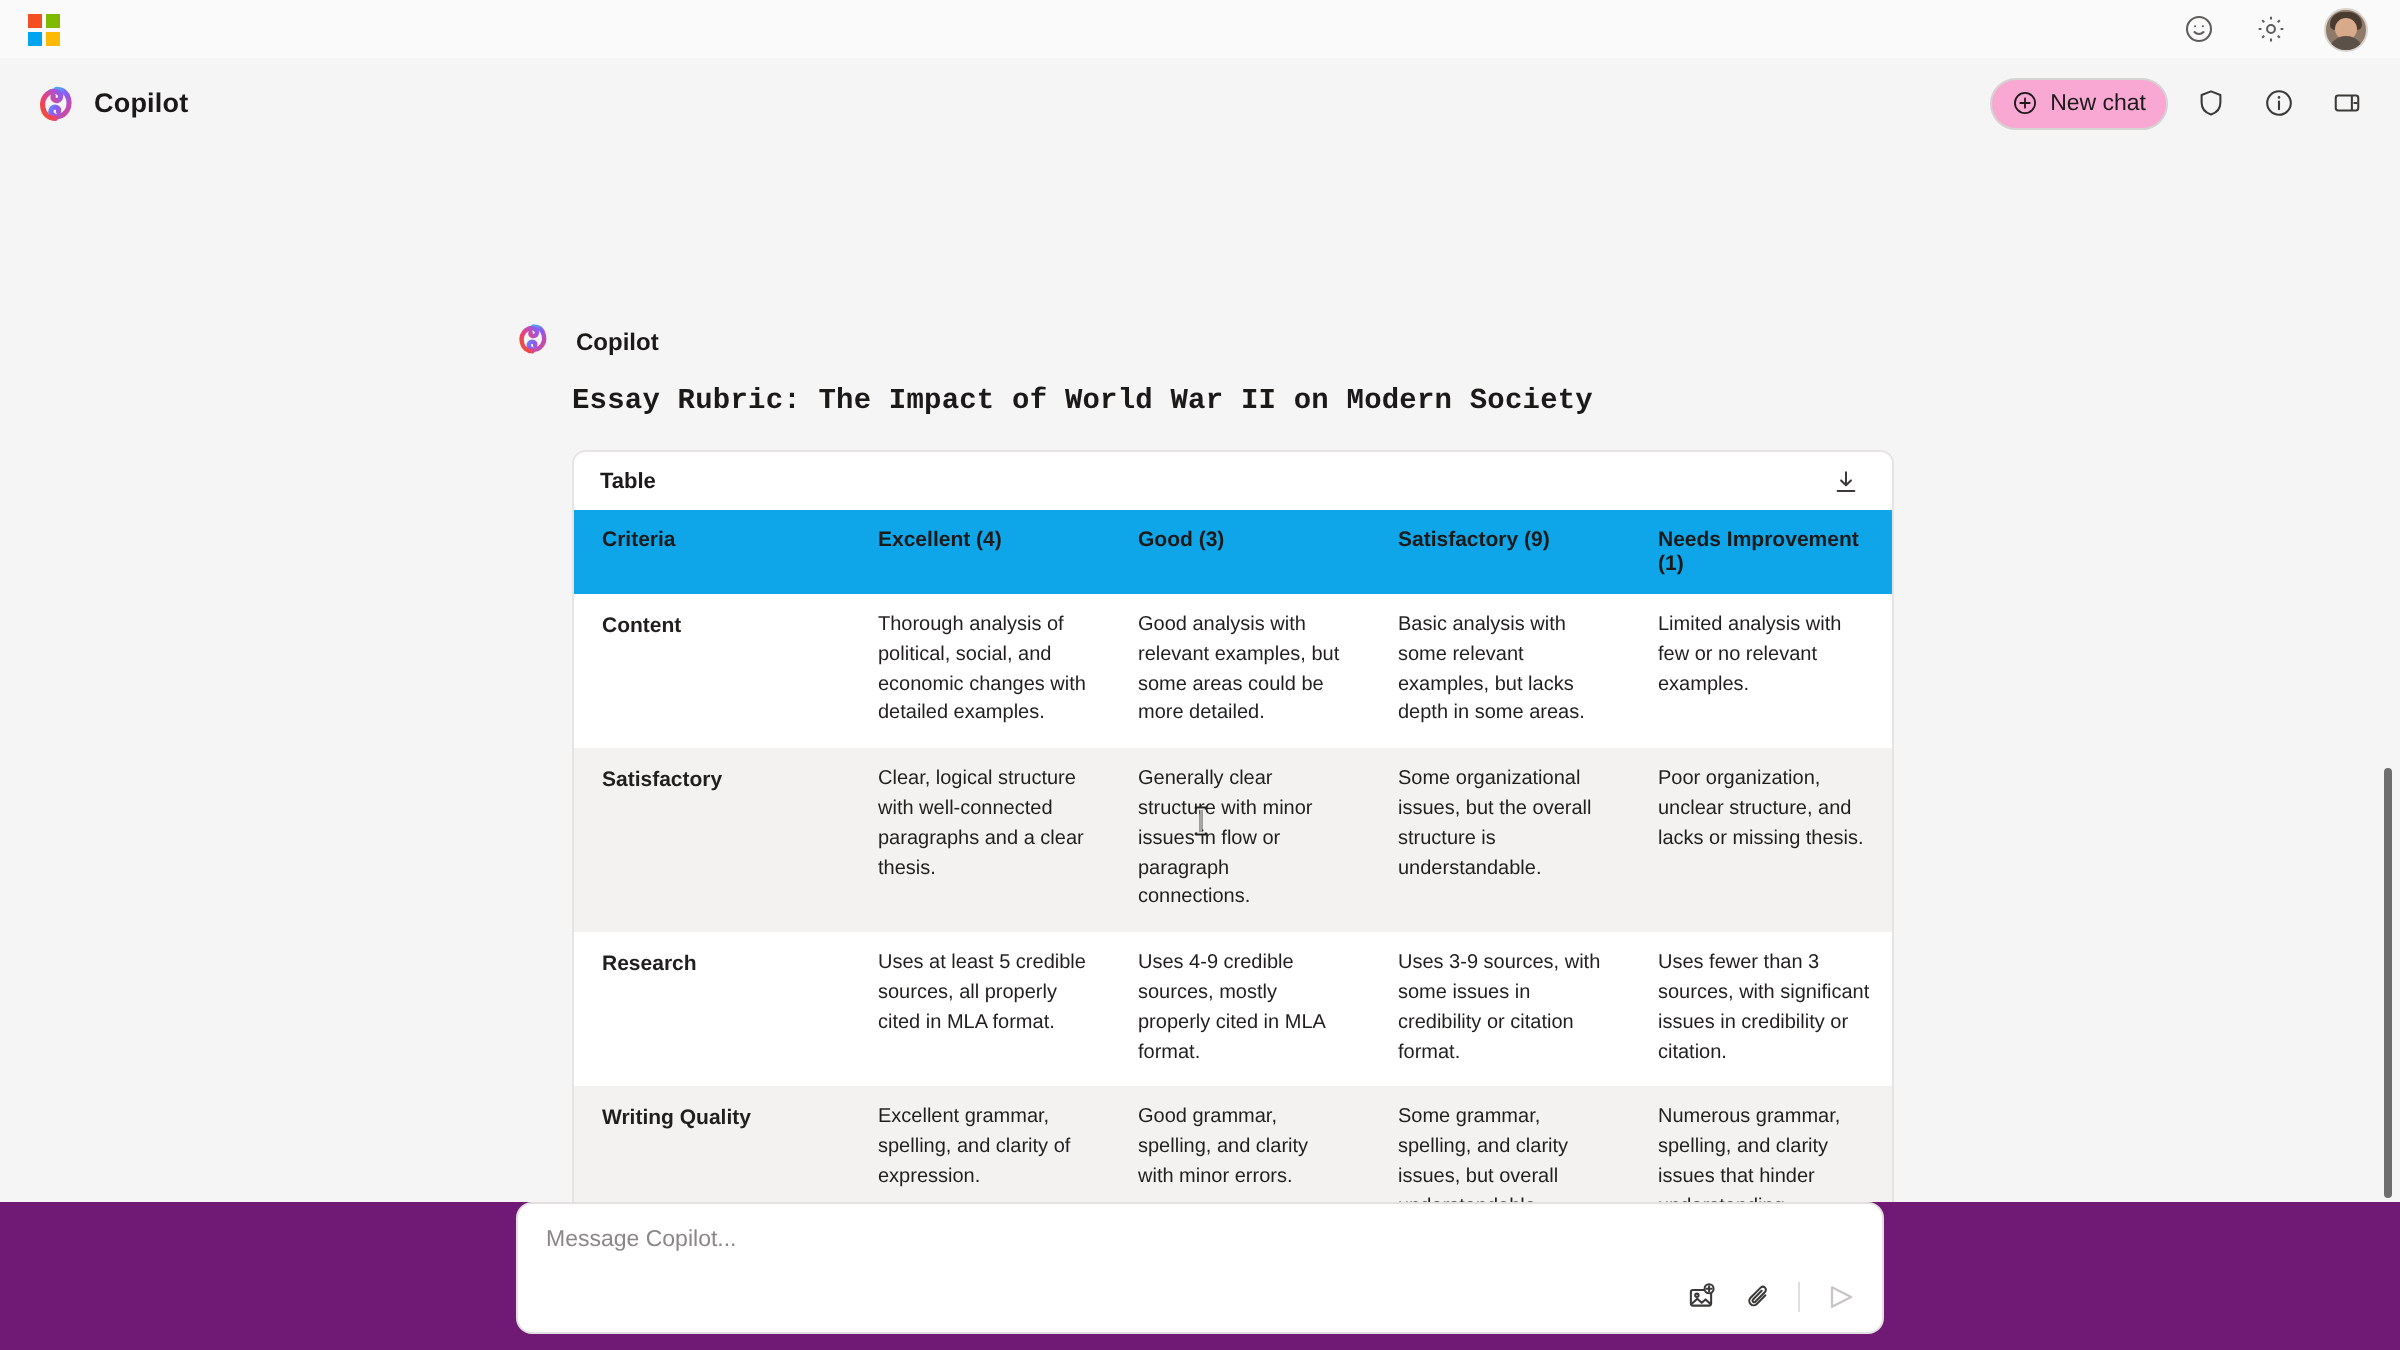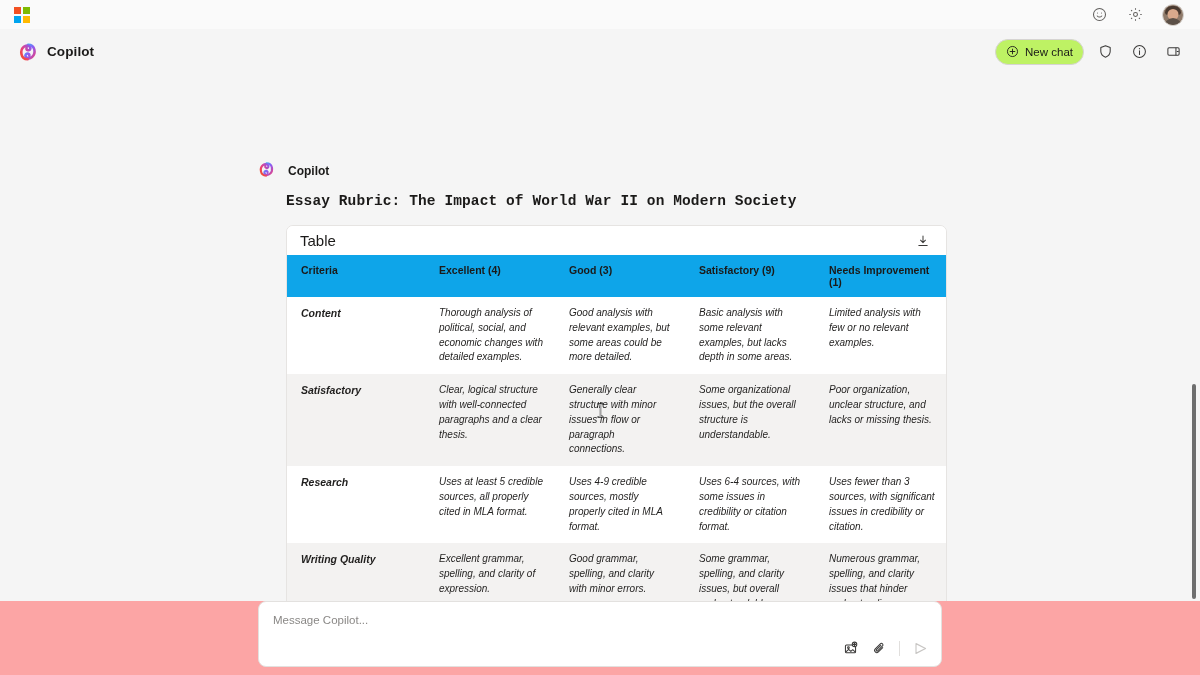--- a/index.html
+++ b/index.html
@@ -84,21 +84,21 @@
 
   .header-right {
     margin-left: auto;
     display: flex; align-items: center; gap: 8px;
   }
   .new-chat {
     display: flex; align-items: center; gap: 6px;
     height: 26px; padding: 0 10px;
     border: 1px solid #d6d4d2;
     border-radius: 13px;
-    background: #bef264;
+    background: #f9a8d4;
     font-size: 11.5px;
     color: #1b1a19;
     cursor: pointer;
     white-space: nowrap;
   }
   .hdr-ico {
     width: 26px; height: 26px;
     display: flex; align-items: center; justify-content: center;
     color: #3b3a39;
     cursor: pointer;
@@ -155,21 +155,21 @@
     background: #ffffff;
     overflow: hidden;
     width: 661px;
   }
   .table-card-head {
     height: 29px;
     display: flex; align-items: center;
     padding: 0 13px;
     background: #ffffff;
   }
-  .table-card-title { font-size: 15px; font-weight: 400; }
+  .table-card-title { font-size: 11px; font-weight: 700; }
   .download-btn {
     margin-left: auto;
     width: 20px; height: 20px;
     display: flex; align-items: center; justify-content: center;
     color: #3b3a39;
     cursor: pointer;
   }
 
   table { border-collapse: collapse; width: 100%; table-layout: fixed; }
   thead th {
@@ -180,37 +180,36 @@
     background: #0ea5e9;
     color: #1b1a19;
     vertical-align: top;
   }
   tbody td {
     font-size: 10px;
     line-height: 1.48;
     padding: 9px 12px 9px 14px;
     vertical-align: top;
     color: #201f1e;
-    font-style: italic;
   }
   tbody td.crit { font-weight: 700; font-size: 10.5px; }
   tbody tr:nth-child(odd) { background: #ffffff; }
   tbody tr:nth-child(even) { background: #f3f2f1; }
   thead th:nth-child(1), tbody td:nth-child(1) { width: 138px; }
   thead th:nth-child(2), tbody td:nth-child(2) { width: 130px; }
   thead th:nth-child(3), tbody td:nth-child(3) { width: 130px; }
   thead th:nth-child(4), tbody td:nth-child(4) { width: 130px; }
   thead th:nth-child(5), tbody td:nth-child(5) { width: 133px; }
 
   
   .composer-wrap {
     position: absolute;
     left: 0; right: 0; bottom: 0;
     display: flex; justify-content: center;
-    background: #fca5a5;
+    background: #701a75;
     padding-bottom: 8px;
   }
   .composer {
     width: 684px;
     height: 66px;
     background: #ffffff;
     border: 1px solid #e3e1df;
     border-radius: 8px;
     position: relative;
     padding: 12px 14px;
@@ -394,21 +393,21 @@
                 <td class="crit">Satisfactory</td>
                 <td>Clear, logical structure with well-connected paragraphs and a clear thesis.</td>
                 <td>Generally clear structure with minor issues in flow or paragraph connections.</td>
                 <td>Some organizational issues, but the overall structure is understandable.</td>
                 <td>Poor organization, unclear structure, and lacks or missing thesis.</td>
               </tr>
               <tr>
                 <td class="crit">Research</td>
                 <td>Uses at least 5 credible sources, all properly cited in MLA format.</td>
                 <td>Uses 4-9 credible sources, mostly properly cited in MLA format.</td>
-                <td>Uses 6-4 sources, with some issues in credibility or citation format.</td>
+                <td>Uses 3-9 sources, with some issues in credibility or citation format.</td>
                 <td>Uses fewer than 3 sources, with significant issues in credibility or citation.</td>
               </tr>
               <tr>
                 <td class="crit">Writing Quality</td>
                 <td>Excellent grammar, spelling, and clarity of expression.</td>
                 <td>Good grammar, spelling, and clarity with minor errors.</td>
                 <td>Some grammar, spelling, and clarity issues, but overall understandable.</td>
                 <td>Numerous grammar, spelling, and clarity issues that hinder understanding.</td>
               </tr>
               <tr>

